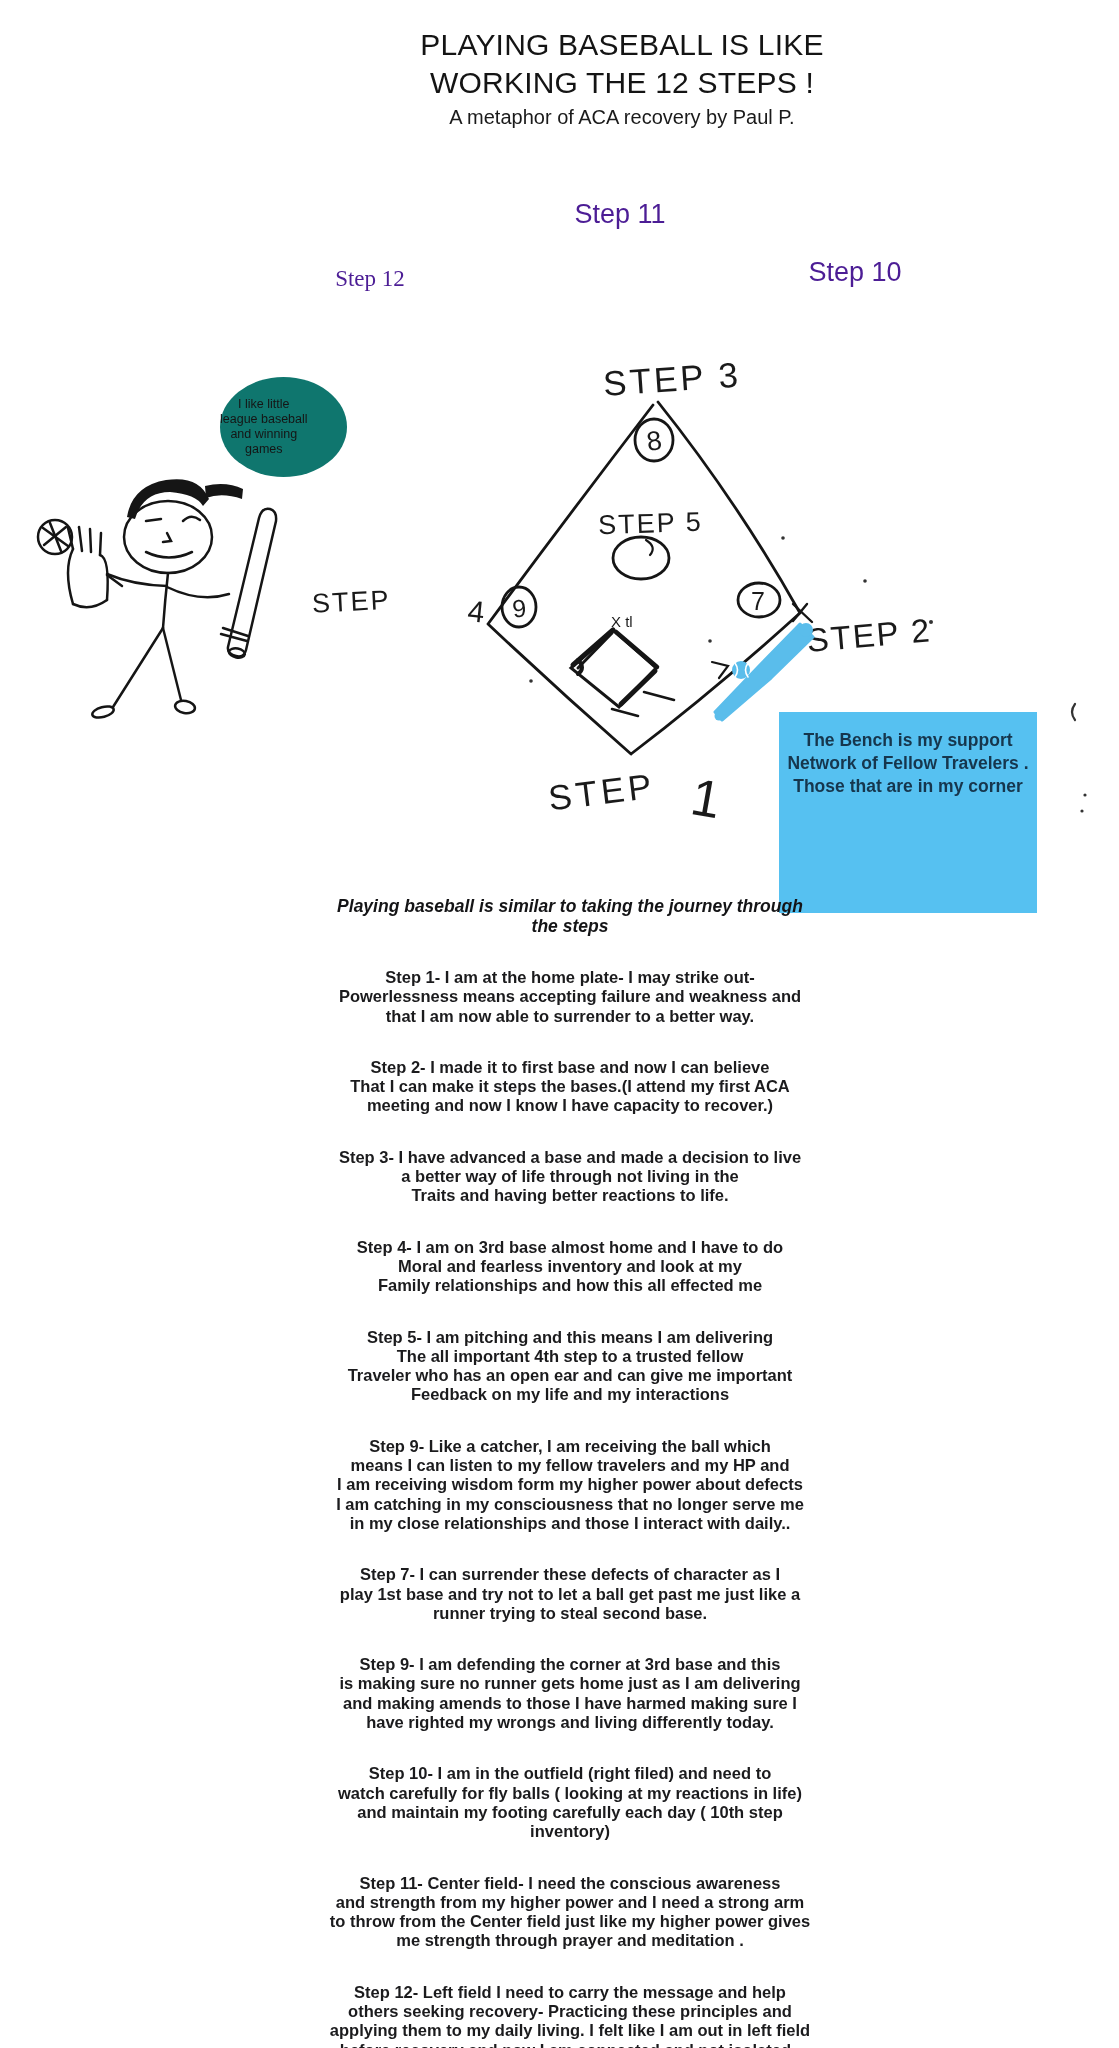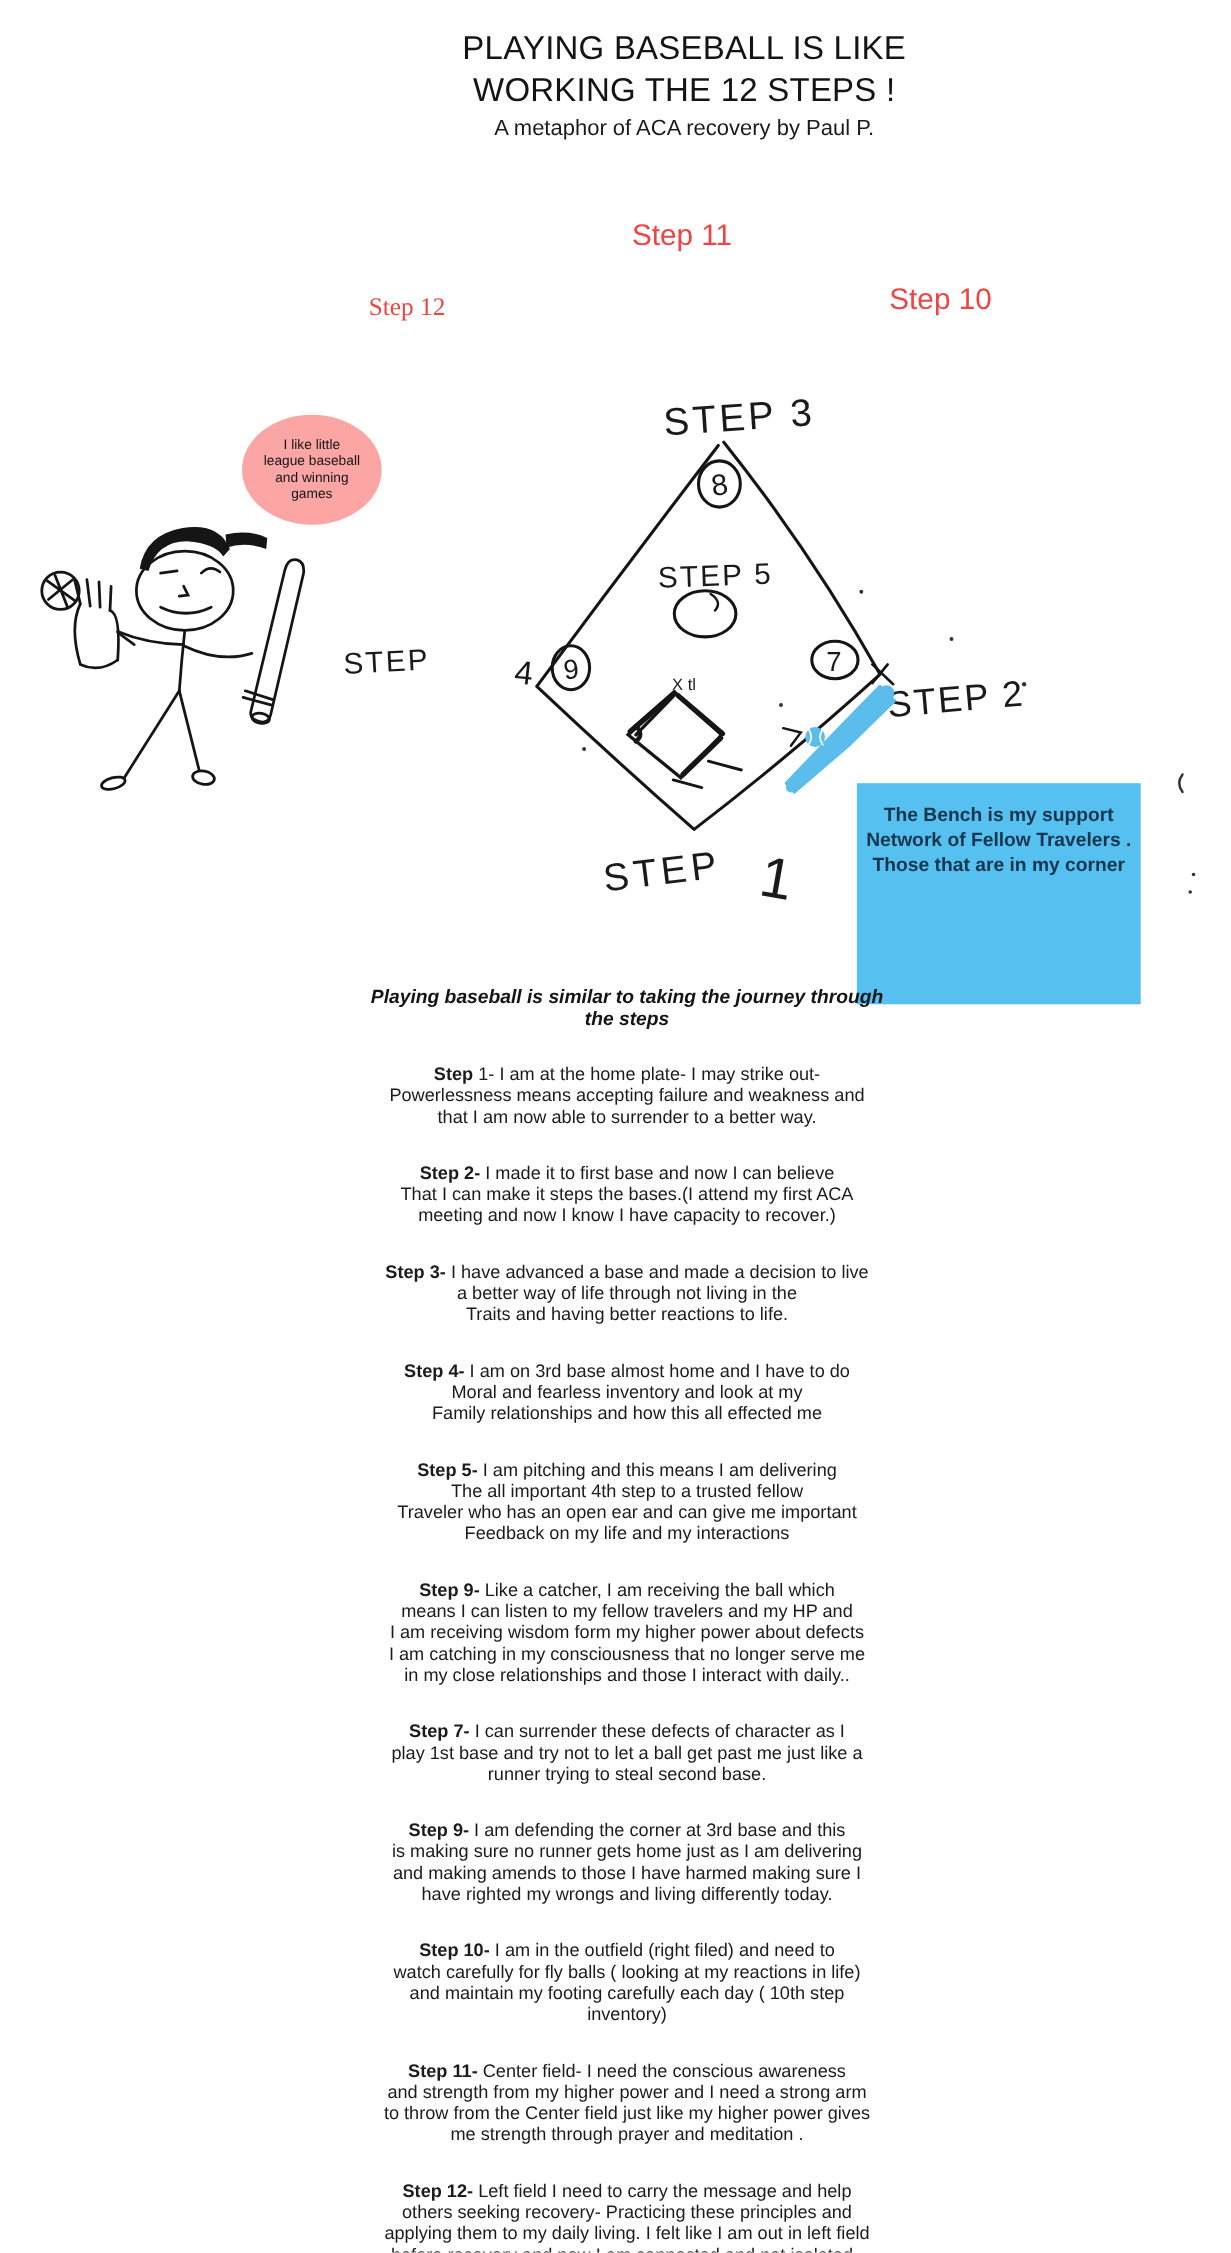--- a/index.html
+++ b/index.html
@@ -6,48 +6,48 @@
   .page{
     position:relative;width:1119px;height:2048px;background:#ffffff;overflow:hidden;
     font-family:"Liberation Sans", sans-serif;color:#1c1c1e;
   }
   .abs{position:absolute;}
   
   .title-block{left:382px;top:26px;width:480px;text-align:center;}
   .title{font-size:30px;line-height:38px;font-weight:500;color:#141414;white-space:pre-line;letter-spacing:.2px;}
   .subtitle{font-size:20px;line-height:26px;font-weight:400;color:#1a1a1a;margin-top:2px;}
   
-  .field-label{color:#ef4444;white-space:nowrap;}
+  .field-label{color:#4c1d95;white-space:nowrap;}
   .fl-11{left:540px;top:199px;width:160px;text-align:center;font-size:27px;}
   .fl-12{left:290px;top:266px;width:160px;text-align:center;font-size:23px;font-family:Liberation Serif, serif;}
   .fl-10{left:775px;top:257px;width:160px;text-align:center;font-size:27px;}
   
   .bubble{
-    left:220px;top:377px;width:127px;height:100px;background:#fca5a5;border-radius:50%;
-    display:flex;align-items:center;justify-content:center;text-align:center;
+    left:220px;top:377px;width:127px;height:100px;background:#0f766e;border-radius:50%;
+    display:flex;align-items:center;text-align:center;
   }
   .bubble-text{font-size:12.5px;line-height:15px;color:#151515;white-space:pre-line;}
   
   .drawing{left:0;top:330px;}
   .hw{fill:#1a1a1a;font-family:"Liberation Sans",sans-serif;}
   
   .bench{
     left:779px;top:712px;width:258px;height:201px;background:#56c1f1;
     display:flex;justify-content:center;align-items:flex-start;padding-top:0;box-sizing:border-box;
   }
   .bench-text{
     margin-top:17px;font-size:17.5px;line-height:23px;font-weight:600;color:#16364d;
     text-align:center;white-space:pre-line;
   }
   
   .essay{left:250px;top:897px;width:640px;display:flex;flex-direction:column;gap:32px;}
   .essay p{margin:0;text-align:center;font-size:16.5px;line-height:19.3px;color:#1b1b1d;}
   .essay .heading{font-weight:bold;font-style:italic;font-size:17.5px;line-height:19.5px;white-space:pre-line;color:#141416;}
   .essay strong{font-weight:bold;}
-  .essay .step-text{white-space:pre-line;}
+  .essay .step-text{white-space:pre-line;font-weight:bold;}
 </style>
 </head>
 <body>
 
 <div class="page">
 
   <div class="abs title-block">
     <div class="title">PLAYING BASEBALL IS LIKE
 WORKING THE 12 STEPS !</div>
     <div class="subtitle">A metaphor of ACA recovery by Paul P.</div>

